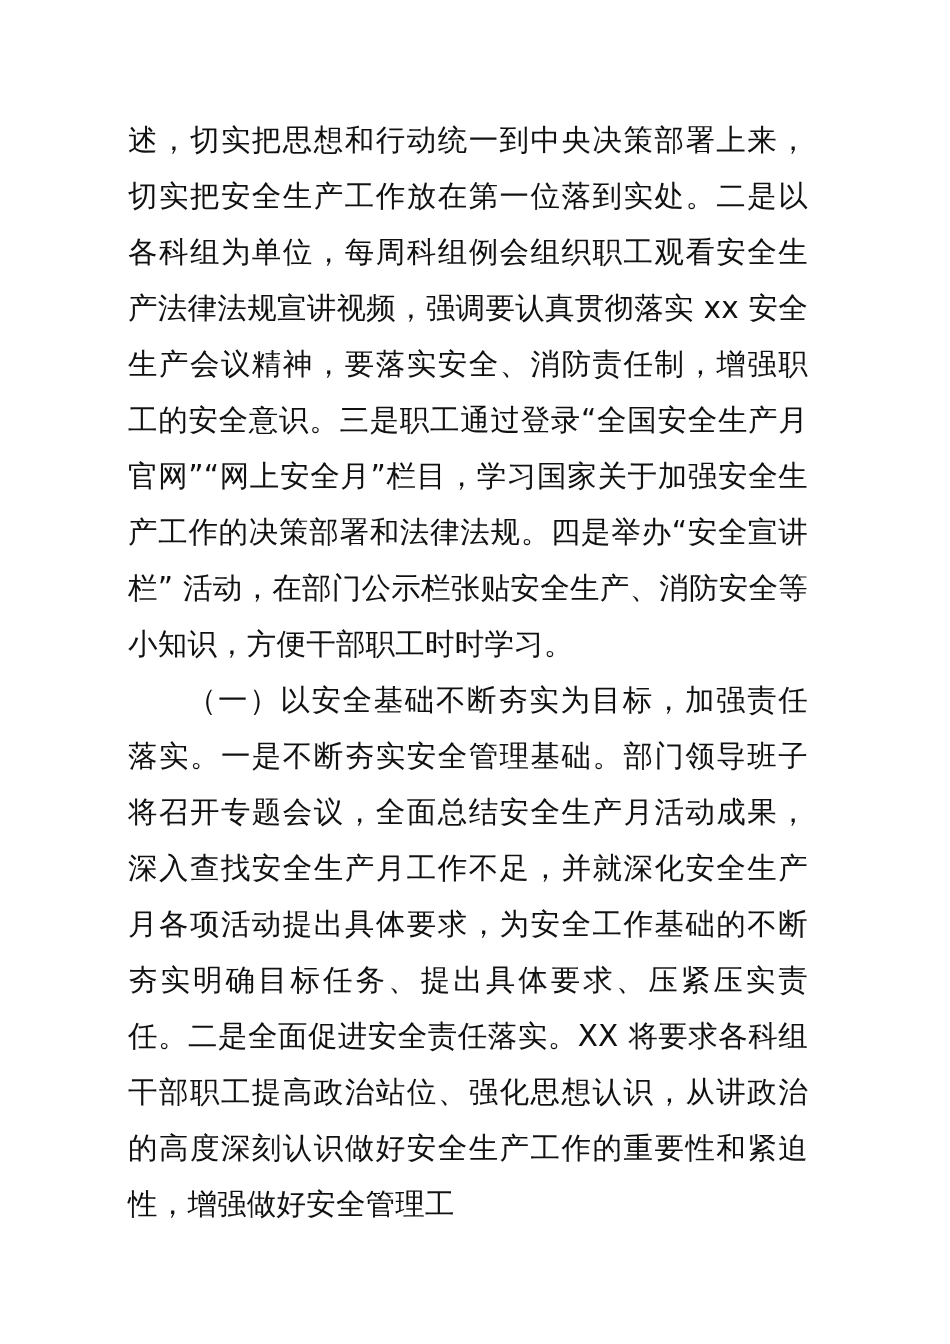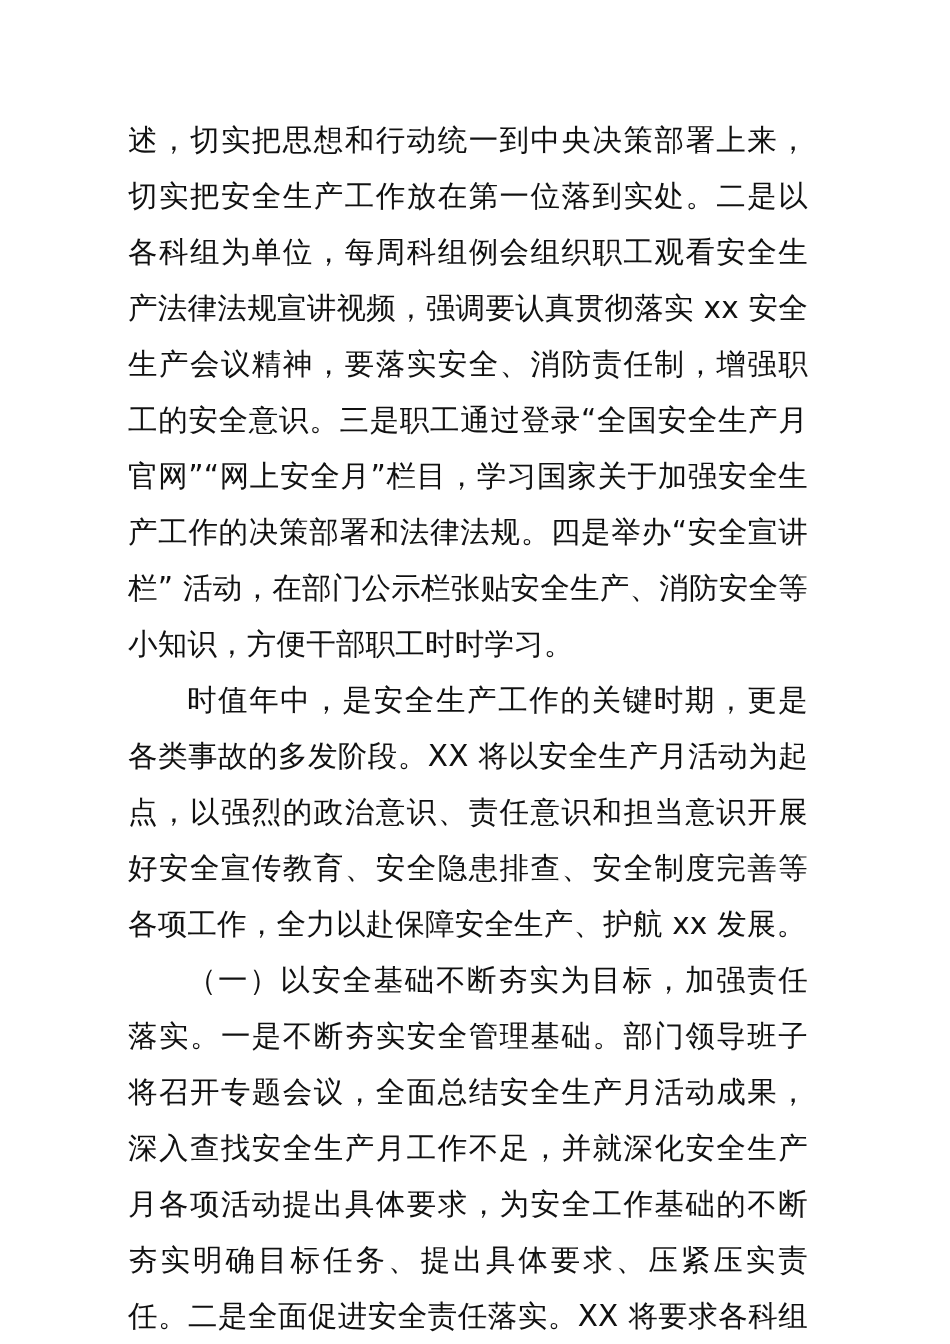--- a/index.html
+++ b/index.html
@@ -41,16 +41,15 @@
   .para + .para {
     margin-top: 0;
   }
 </style>
 </head>
 <body>
 
 <div class="page">
   <div class="doc-body">
     <p class="para">述，切实把思想和行动统一到中央决策部署上来，切实把安全生产工作放在第一位落到实处。二是以各科组为单位，每周科组例会组织职工观看安全生产法律法规宣讲视频，强调要认真贯彻落实 xx 安全生产会议精神，要落实安全、消防责任制，增强职工的安全意识。三是职工通过登录“全国安全生产月官网”“网上安全月”栏目，学习国家关于加强安全生产工作的决策部署和法律法规。四是举办“安全宣讲栏” 活动，在部门公示栏张贴安全生产、消防安全等小知识，方便干部职工时时学习。</p>
-    <p class="para indent">时值年中，是安全生产工作的关键时期，更是各类事故的多发阶段。XX 将以安全生产月活动为起点，以强烈的政治意识、责任意识和担当意识开展好安全宣传教育、安全隐患排查、安全制度完善等各项工作，全力以赴保障安全生产、护航 xx 发展。</p>
     <p class="para indent">（一）以安全基础不断夯实为目标，加强责任落实。一是不断夯实安全管理基础。部门领导班子将召开专题会议，全面总结安全生产月活动成果，深入查找安全生产月工作不足，并就深化安全生产月各项活动提出具体要求，为安全工作基础的不断夯实明确目标任务、提出具体要求、压紧压实责任。二是全面促进安全责任落实。XX 将要求各科组干部职工提高政治站位、强化思想认识，从讲政治的高度深刻认识做好安全生产工作的重要性和紧迫性，增强做好安全管理工</p>
   </div>
 </div>
 
 </body></html>

